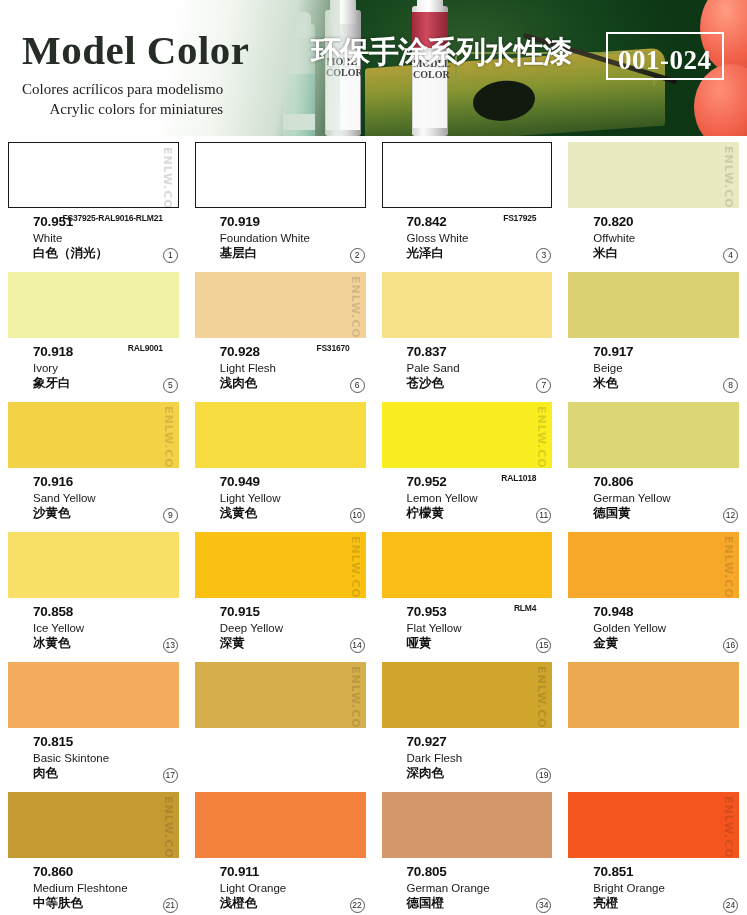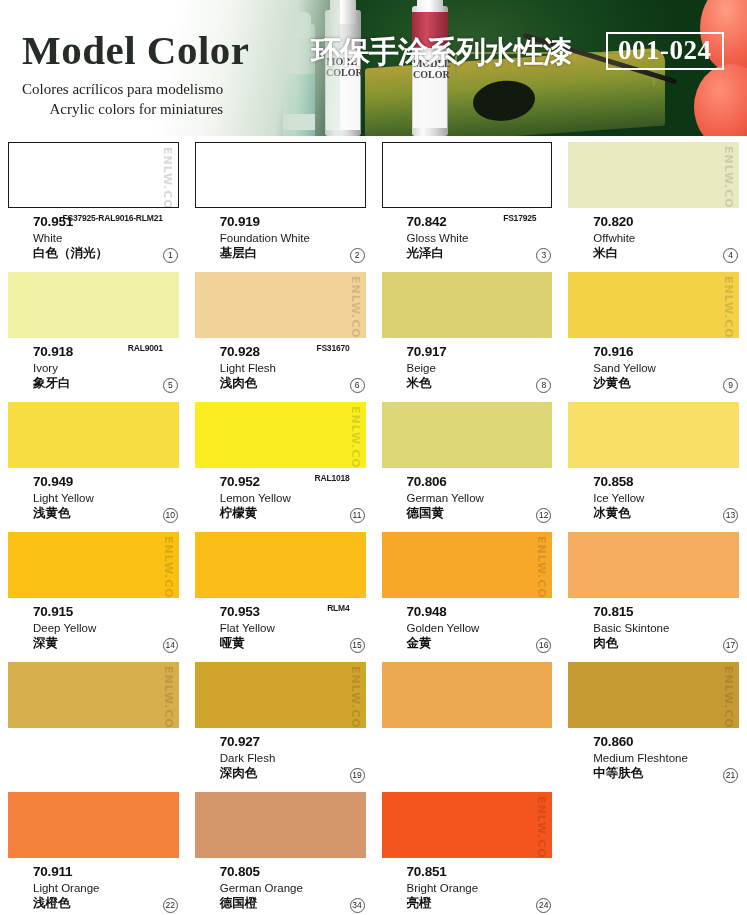--- a/index.html
+++ b/index.html
@@ -99,21 +99,21 @@
   }
   .hdr-cn {
     position:absolute; left:311px; top:32px;
     font-family:"DejaVu Sans", sans-serif;
     font-size:30px; font-weight:bold; color:#ffffff;
     letter-spacing:-1px; white-space:nowrap; z-index:6;
     text-shadow: 0 0 3px rgba(0,0,0,.45);
   }
   .hdr-range {
     position:absolute; left:606px; top:32px; z-index:7;
-    border:2px solid #ffffff; padding:1px 10px 3px 10px;
+    border:2px solid #ffffff; padding:11px 10px 3px 10px;
     font-family:"Liberation Serif", serif;
     font-size:27px; font-weight:bold; color:#ffffff; letter-spacing:0.5px;
     line-height:30px;
   }
   .hdr-sub {
     position:absolute; left:22px; top:79px; z-index:5;
     font-family:"Liberation Serif", serif;
     font-size:15px; color:#1d1d1d; line-height:20px;text-align:right;
   }
 
@@ -271,20 +271,29 @@
           <span class="wm">ENLW.COM</span>
         </div>
         <div class="metawrap">
           <div class="meta"><span class="code">70.928</span><span class="ref">FS31670</span></div>
           <div class="name-en">Light Flesh</div>
           <div class="name-cn">浅肉色</div>
           <div class="idx">6</div>
         </div>
       </div>
       <div class="cell">
+        <div class="swatch" style="background: rgb(247, 225, 137);"></div>
+        <div class="metawrap">
+          <div class="meta"><span class="code">70.837</span></div>
+          <div class="name-en">Pale Sand</div>
+          <div class="name-cn">苍沙色</div>
+          <div class="idx">7</div>
+        </div>
+      </div>
+      <div class="cell">
         <div class="swatch" style="background: rgb(219, 209, 115);"></div>
         <div class="metawrap">
           <div class="meta"><span class="code">70.917</span></div>
           <div class="name-en">Beige</div>
           <div class="name-cn">米色</div>
           <div class="idx">8</div>
         </div>
       </div>
       <div class="cell">
         <div class="swatch" style="background: rgb(243, 210, 71);">

